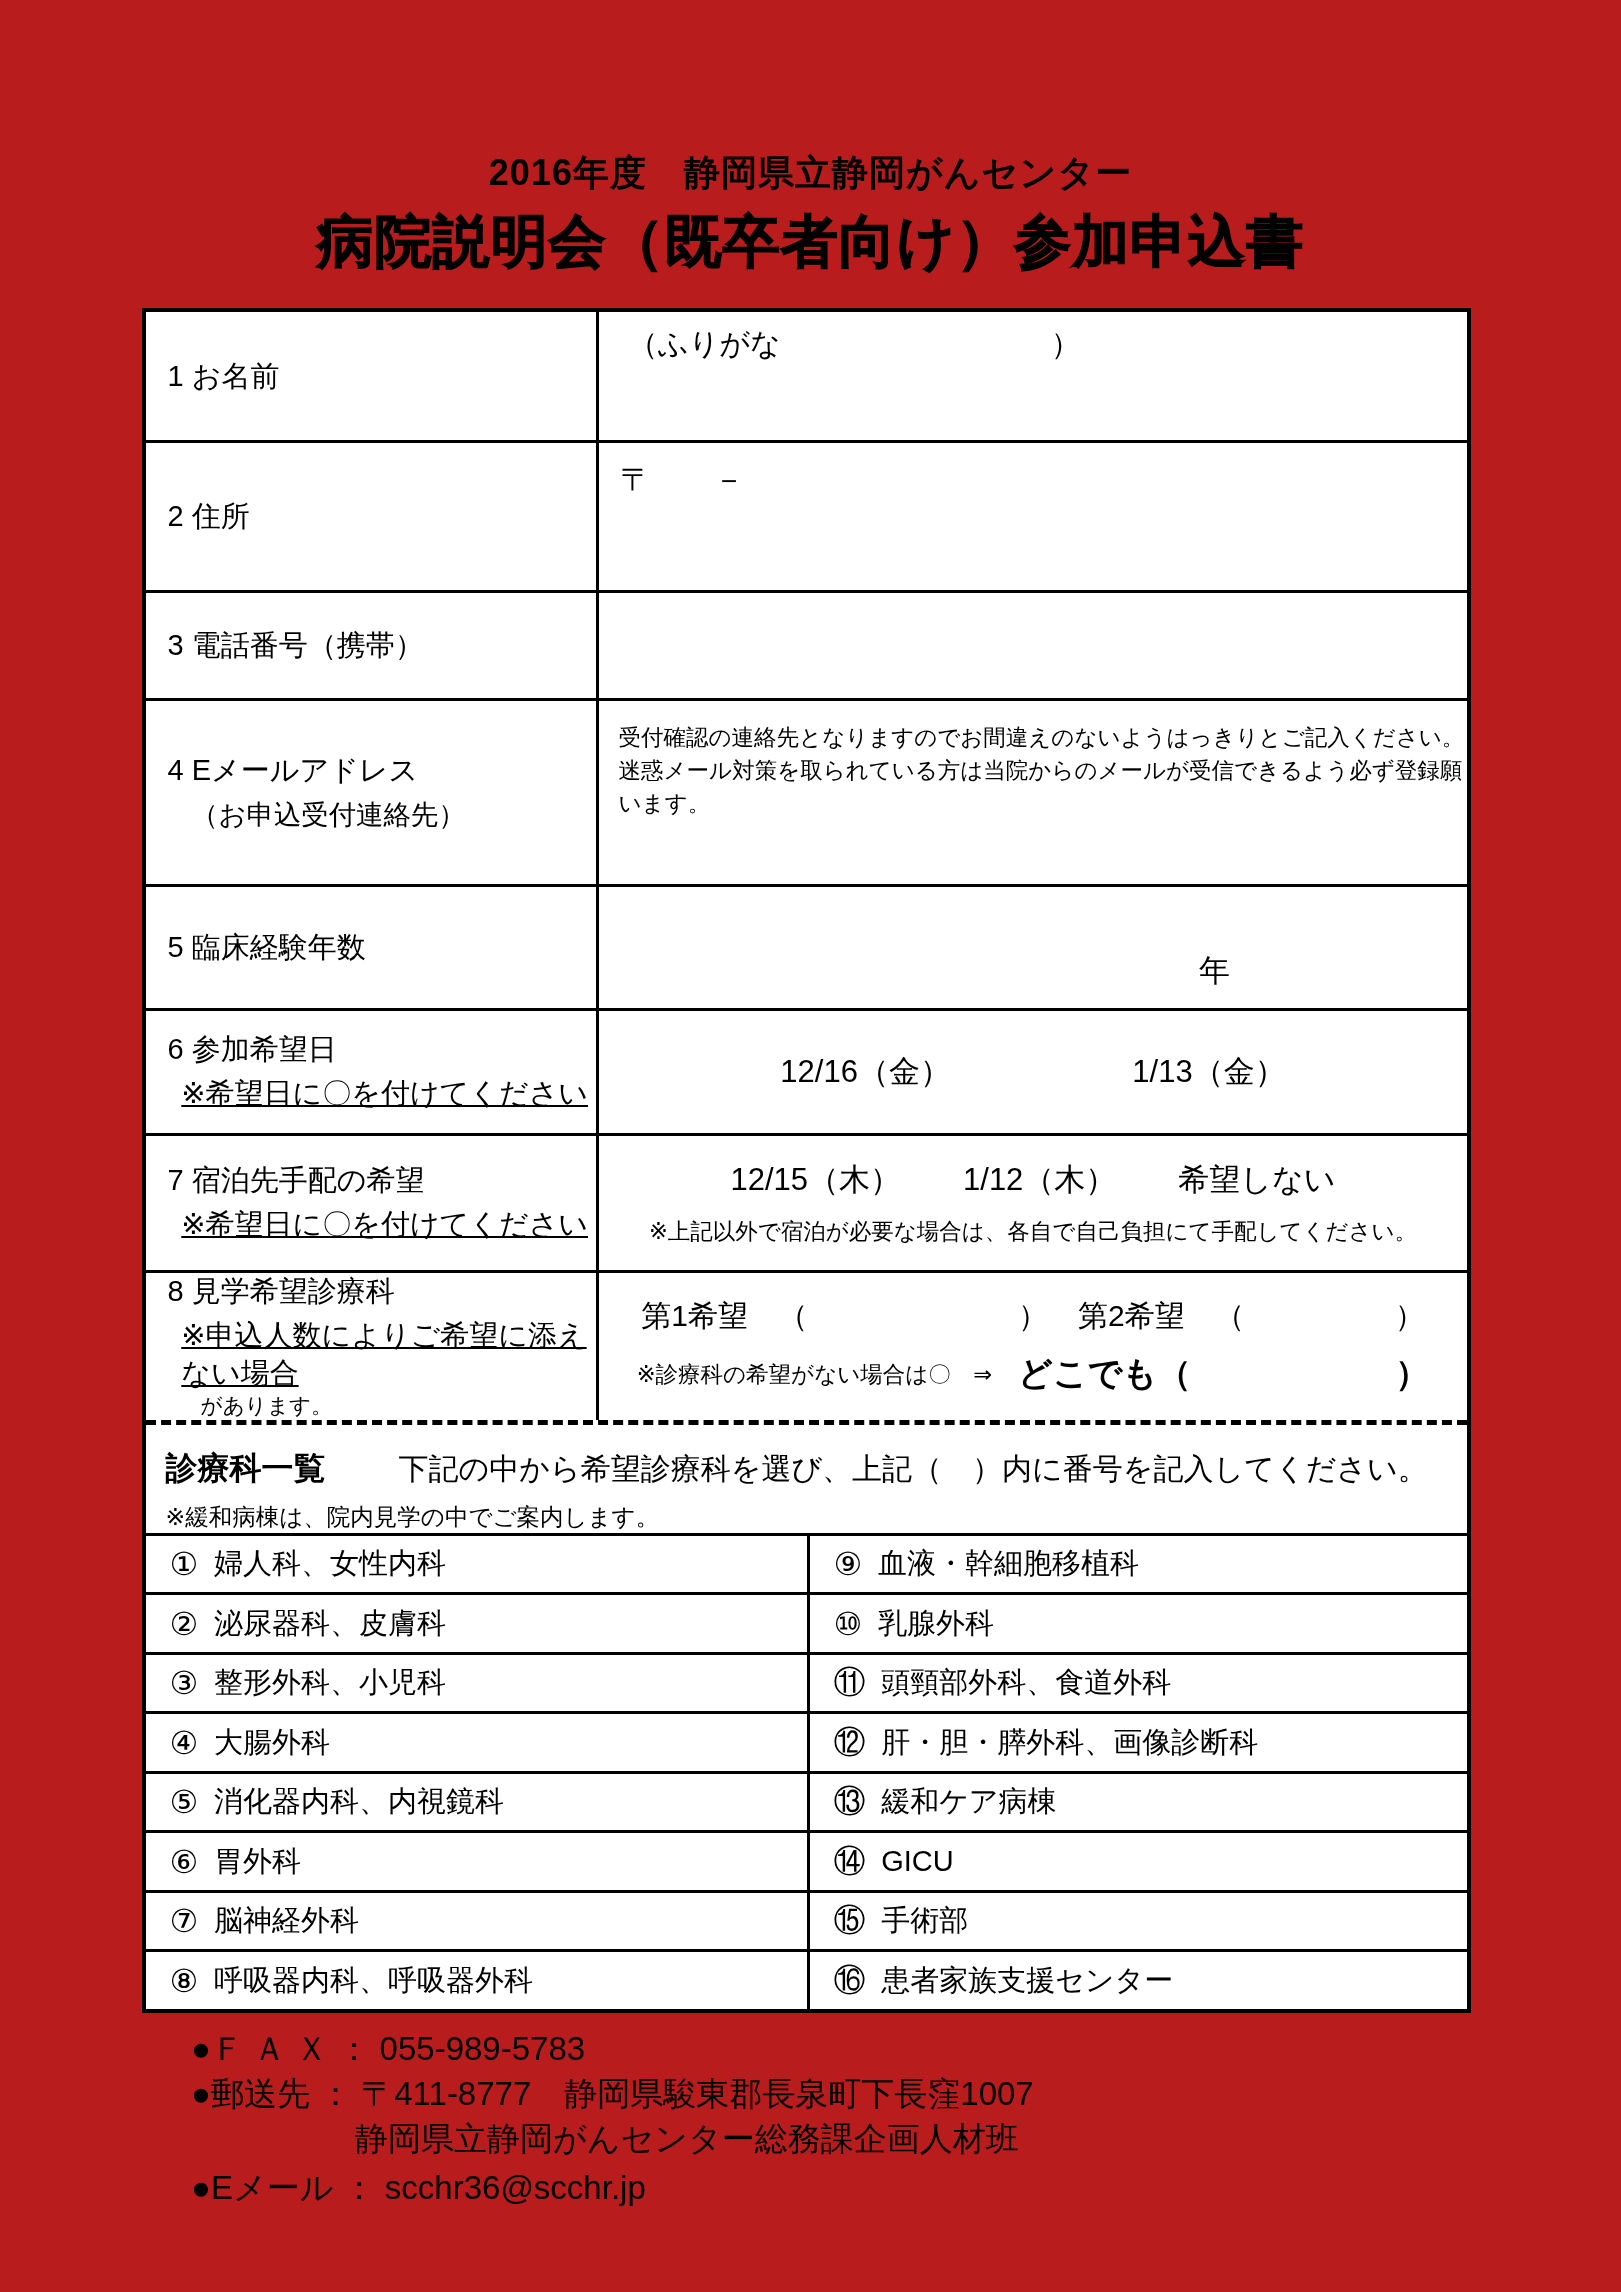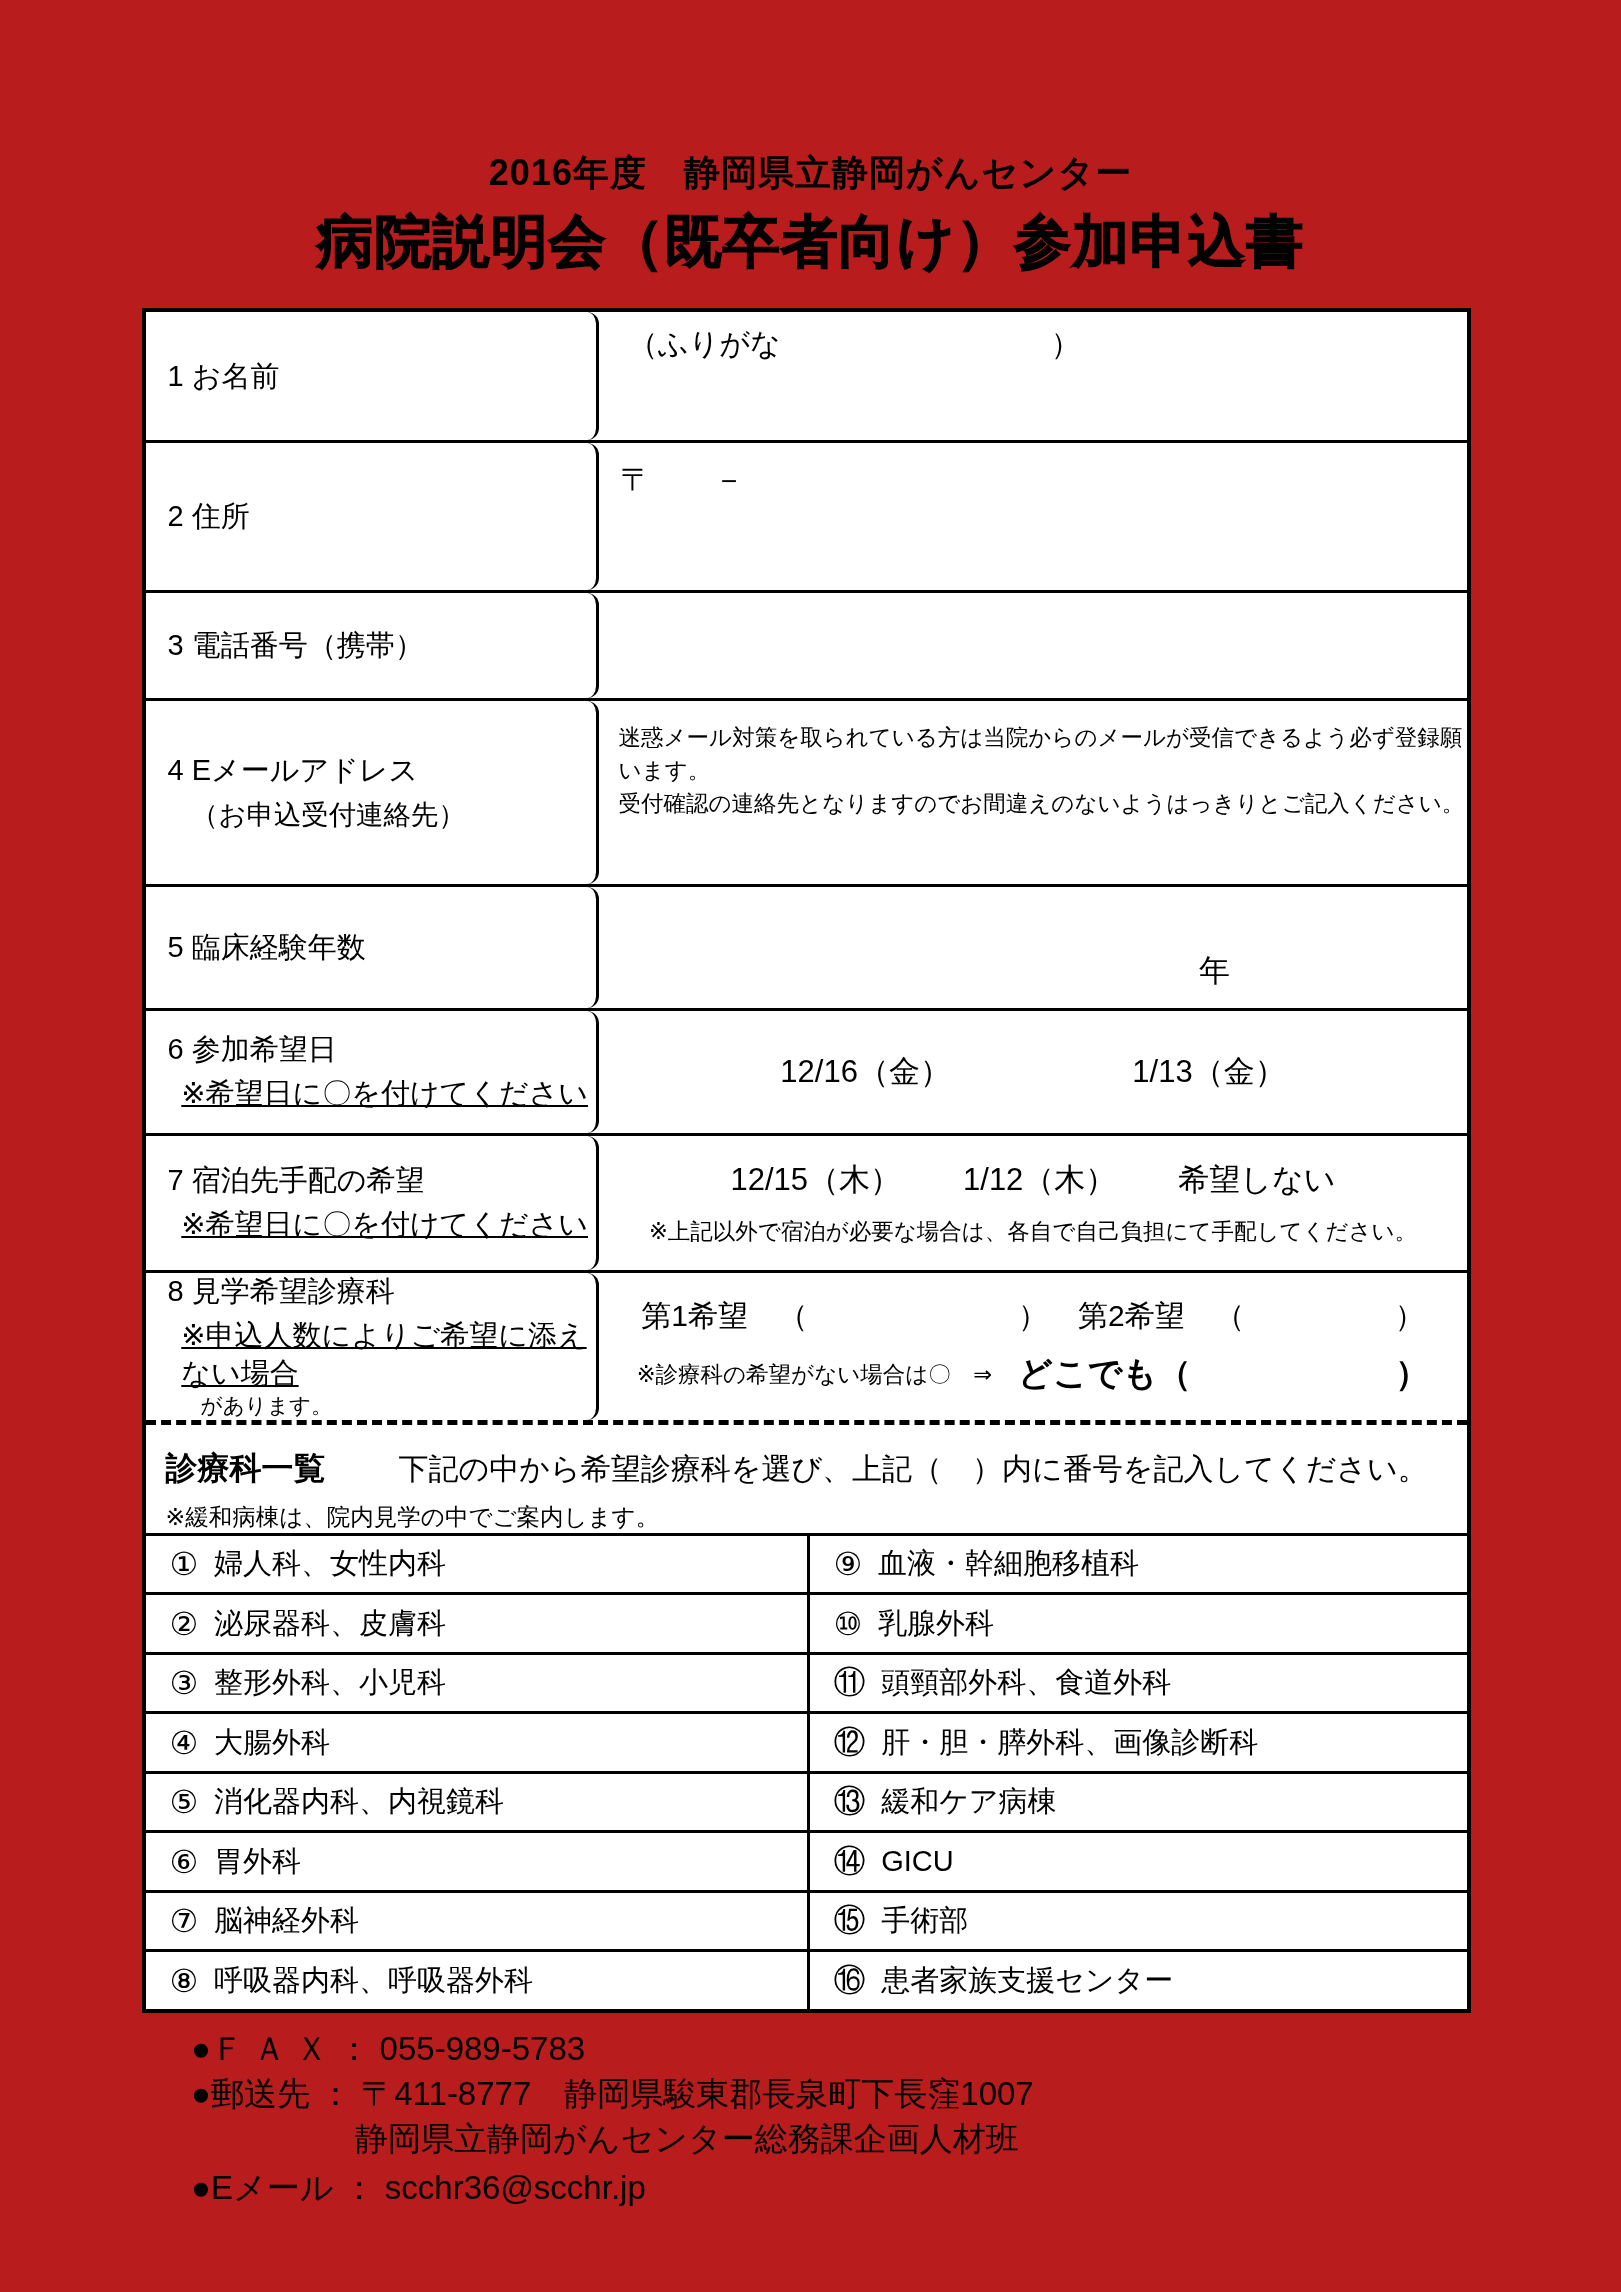--- a/index.html
+++ b/index.html
@@ -19,21 +19,21 @@
   
   .formbox {
     position:absolute; left:142px; top:308px; width:1329px; height:1705px;
     border:4.9px solid #000; display:flex; flex-direction:column; background:#fff;
   }
   .frow { display:flex; flex:0 0 auto; border-top:3.9px solid #000; }
   .frow.first { border-top:none; }
   .fcell-l {
     flex:0 0 453px; border-right:3.9px solid #000;
     display:flex; flex-direction:column; justify-content:center;
-    padding-left:21.6px; font-size:29px; line-height:1.25;border-radius:12px;
+    padding-left:21.6px; font-size:29px; line-height:1.25;
   }
   .fcell-r { flex:1; position:relative; font-size:30px; }
   .lnote { font-size:29px; padding-left:13.7px; margin-top:7.8px; line-height:1.3;text-decoration:underline; }
   .lnote2 { font-size:21.6px; padding-left:33px; line-height:1.3; }
   .lsub  { font-size:27.4px; padding-left:23.5px; margin-top:9.8px; }
   .r-top   { padding:11.8px 0 0 29px; }
   .r-postal{ padding:15.7px 0 0 21.6px; font-size:31px; }
   .r-info  { padding:19.6px 0 0 19.6px; font-size:22.5px; line-height:33px; }
   .r-unit  { display:flex; align-items:flex-end; height:100%; padding:0 0 15.7px 600px; font-size:31px; }
   .r-dates { display:flex; align-items:center; justify-content:space-evenly; height:100%; font-size:31px; }
@@ -101,22 +101,22 @@
       <div class="fcell-r"></div>
     </div>
 
     <div class="frow" style="flex-basis:186px">
       <div class="fcell-l">
         <div>4 Eメールアドレス</div>
         <div class="lsub">（お申込受付連絡先）</div>
       </div>
       <div class="fcell-r">
         <div class="r-info">
+          <div>受付確認の連絡先となりますのでお間違えのないようはっきりとご記入ください。</div>
           <div>迷惑メール対策を取られている方は当院からのメールが受信できるよう必ず登録願います。</div>
-          <div>受付確認の連絡先となりますのでお間違えのないようはっきりとご記入ください。</div>
         </div>
       </div>
     </div>
 
     <div class="frow" style="flex-basis:124px">
       <div class="fcell-l">
         <div>5 臨床経験年数</div>
       </div>
       <div class="fcell-r">
         <div class="r-unit">年</div>

